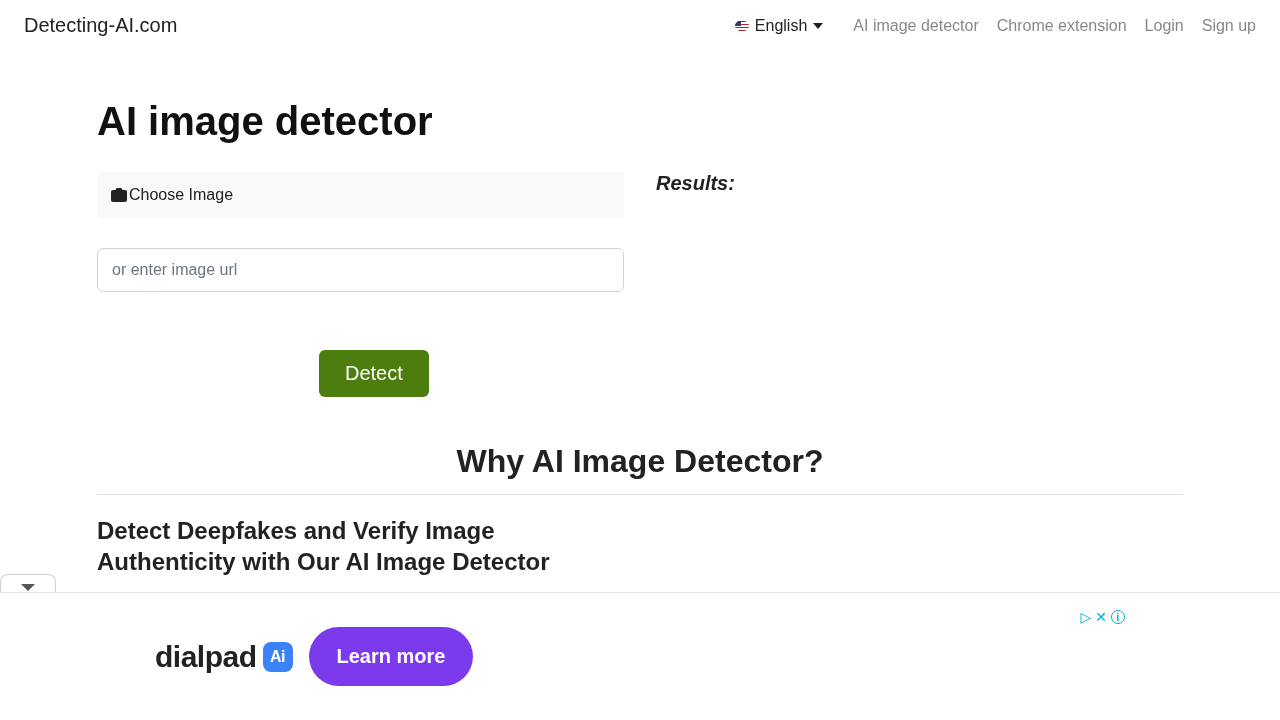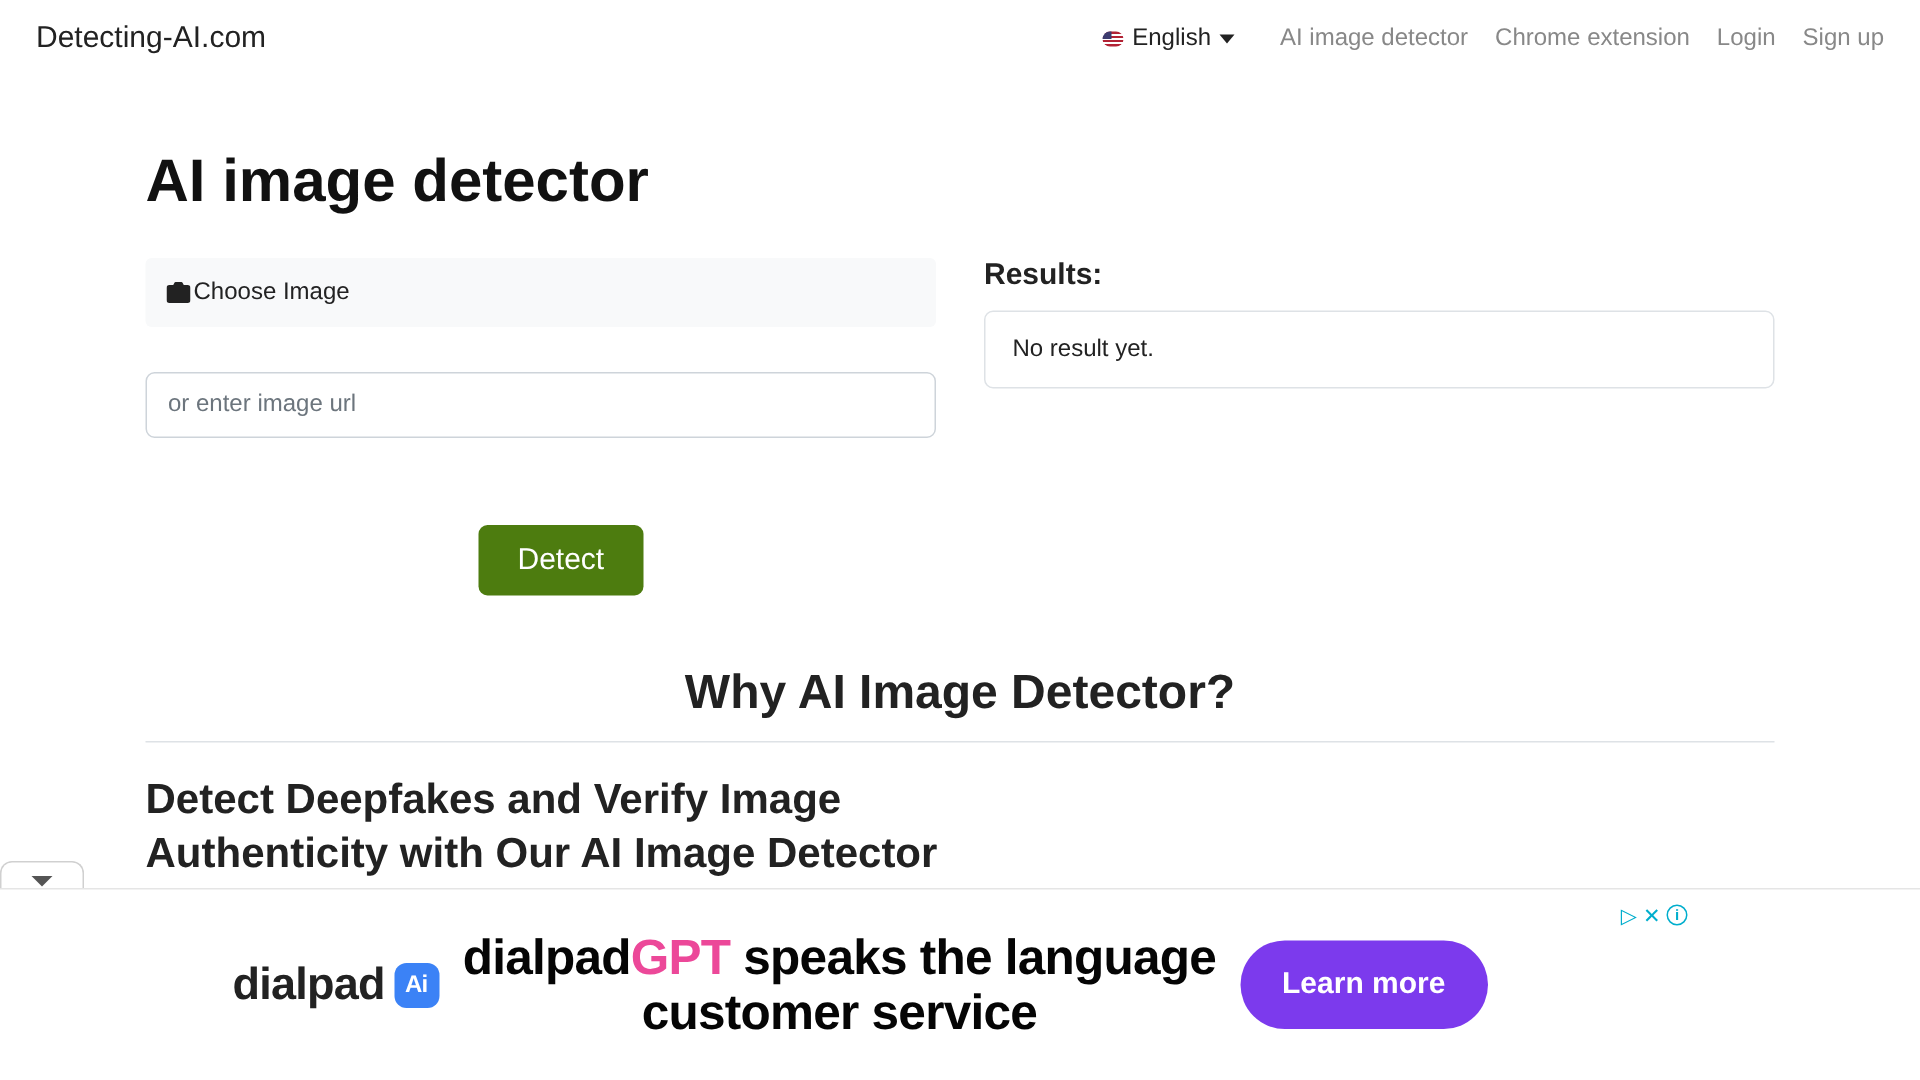--- a/index.html
+++ b/index.html
@@ -23,26 +23,26 @@
     .right-col { flex: 1; }
     
     .choose-btn { width: 100%; background: #f8f9fa; border: none; padding: 14px; font-size: 16px; color: #222; cursor: pointer; border-radius: 4px; display: flex; align-items: center; gap: 2px; }
     .camera-icon svg { width: 16px; height: 14px; fill: #222; display: block; }
     
     .url-input { width: 100%; border: 1px solid #ced4da; border-radius: 6px; padding: 12px 14px; font-size: 16px; margin-top: 30px; color: #495057; }
     .url-input::placeholder { color: #6c757d; }
     
     .detect-btn { background: #4d7c0f; color: #fff; border: none; font-size: 20px; padding: 12px 26px; border-radius: 6px; margin-top: 58px; margin-left: 222px; cursor: pointer; }
     
-    .results-label { font-size: 20px; font-weight: 600; margin-bottom: 12px; }
+    .results-label { font-size: 20px; font-weight: 600; margin-bottom: 24px; font-style: italic; }
     .results-box { border: 1px solid #dee2e6; border-radius: 6px; padding: 16px 18px; font-size: 16px; color: #222; }
     
     .why-title { text-align: center; font-size: 32px; font-weight: 600; margin-top: 46px; padding-bottom: 14px; }
     .divider { border: none; border-top: 1px solid #dee2e6; margin-bottom: 20px; }
-    .sub-title { font-size: 28px; font-weight: 600; line-height: 1.3; margin-bottom: 14px; max-width: 540px; }
+    .sub-title { font-size: 24px; font-weight: 600; line-height: 1.3; margin-bottom: 14px; max-width: 540px; }
     .body-text { font-size: 16px; color: #555; max-width: 510px; line-height: 1.5; }
     
     .ad-banner { position: absolute; bottom: 0; left: 0; right: 0; height: 128px; background: #fff; border-top: 1px solid #e5e5e5; display: flex; align-items: center; justify-content: center; }
     .ad-inner { display: flex; align-items: center; gap: 16px; position: relative; width: 970px; }
     .ad-logo { display: flex; align-items: center; gap: 6px; font-size: 30px; font-weight: 600; color: #222; letter-spacing: -0.5px; }
     .ai-badge { background: #3b82f6; color: #fff; border-radius: 8px; width: 30px; height: 30px; display: inline-flex; align-items: center; justify-content: center; font-size: 16px; font-weight: 700; text-align: center; }
     .ad-text { font-size: 33px; font-weight: 700; color: #050505; text-align: center; line-height: 1.1; letter-spacing: -0.5px; }
     .gpt-pink { color: #ec4899; }
     .learn-btn { background: #7c3aed; color: #fff; border: none; font-size: 20px; font-weight: 600; padding: 18px 28px; border-radius: 999px; cursor: pointer; white-space: nowrap; }
     .ad-meta { position: absolute; top: -18px; right: 0; display: flex; align-items: center; gap: 4px; }
@@ -83,21 +83,20 @@
               <path d="M14 2h-2.5l-.7-1.4A1 1 0 009.9 0H6.1a1 1 0 00-.9.6L4.5 2H2a2 2 0 00-2 2v8a2 2 0 002 2h12a2 2 0 002-2V4a2 2 0 00-2-2z"></path>
             </svg>
         </span>
         <span>Choose Image</span>
       </button>
       <input class="url-input" type="text" placeholder="or enter image url" style="">
       <button class="detect-btn">Detect</button>
     </div>
     <div class="right-col">
       <div class="results-label">Results:</div>
-      <div class="results-box">No result yet.</div>
     </div>
   </div>
 
   <h2 class="why-title">Why AI Image Detector?</h2>
   <hr class="divider">
   <h3 class="sub-title">Detect Deepfakes and Verify Image Authenticity with Our AI Image Detector</h3>
   <p class="body-text">Anyone who wants to deal with images in the modern era needs an AI</p>
 </div>
 
 <div class="collapse-tab">
@@ -108,18 +107,15 @@
   <div class="ad-inner">
     <div class="ad-meta">
       <span class="ad-close">▷</span>
       <span class="ad-close">✕</span>
       <span class="info-icon">i</span>
     </div>
     <div class="ad-logo">
       <span>dialpad</span>
       <span class="ai-badge">Ai</span>
     </div>
-    <div class="ad-text">
-      <span>dialpad</span><span class="gpt-pink">GPT</span><span> speaks the language</span><br><span>customer service</span>
-    </div>
     <button class="learn-btn">Learn more</button>
   </div>
 </div>
 
 </body></html>

